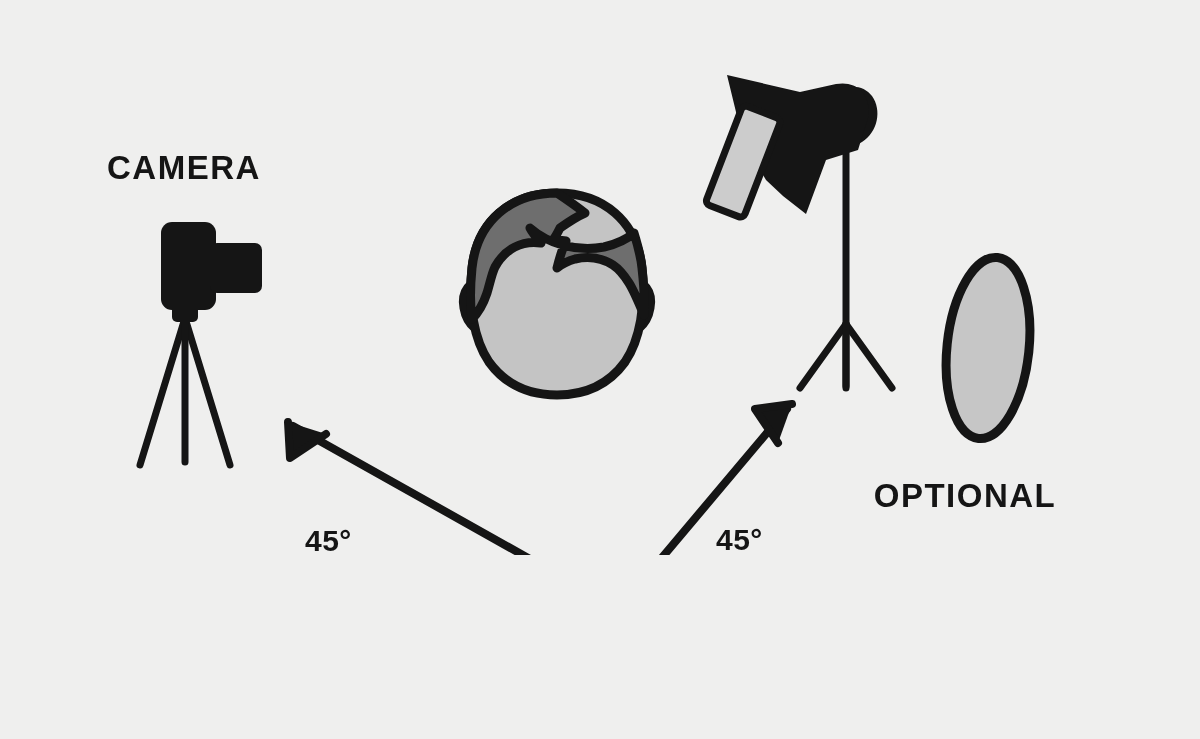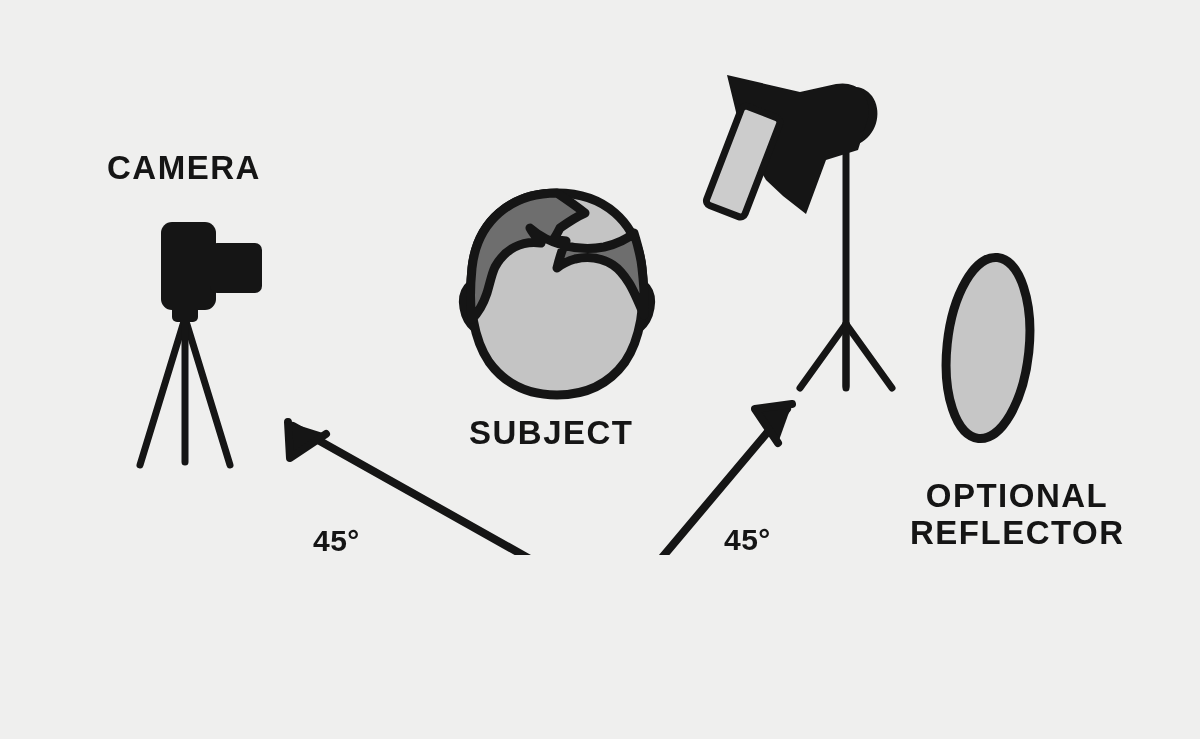--- a/index.html
+++ b/index.html
@@ -35,29 +35,28 @@
     white-space: nowrap;
     line-height: 1.12;
     -webkit-font-smoothing: antialiased;
   }
   .label-lg {
     font-size: 33px;
   }
   .label-angle {
     font-size: 30px;
     letter-spacing: 0.5px;
-    margin-left: 8px;
   }
   .label-center {
     text-align: center;
   }
   #label-camera   { left: 107px; top: 150px; }
   #label-subject  { left: 469px; top: 415px; }
   #label-keylight { left: 900px; top: 158px; }
-  #label-reflector{ left: 910px; top: 478px; width: 214px; }
+  #label-reflector{ left: 858px; top: 478px; width: 214px; }
   #label-angle-left  { left: 305px; top: 524px; }
   #label-angle-right { left: 716px; top: 523px; }
 </style>
 </head>
 <body>
 
 <div id="stage">
 
   <svg class="diagram-layer" viewBox="0 0 1200 739" xmlns="http://www.w3.org/2000/svg">
 
@@ -173,25 +172,23 @@
 
     <g stroke="#151515" stroke-width="8" fill="none" stroke-linecap="round" stroke-linejoin="round">
       <line x1="628" y1="598" x2="787" y2="409"></line>
       <polyline points="792,404 755,409 778,443" fill="#151515" stroke="#151515" stroke-width="8"></polyline>
     </g>
 
   </svg>
 
   <div class="label label-lg" id="label-camera">CAMERA</div>
 
-  <div class="label label-lg" id="label-subject">SUBJECT</div>
 
 
   <div class="label label-lg label-center" id="label-reflector">
     <div>OPTIONAL</div>
-    <div>REFLECTOR</div>
   </div>
 
   <div class="label label-angle" id="label-angle-left">45°</div>
 
   <div class="label label-angle" id="label-angle-right">45°</div>
 
 </div>
 
 </body></html>

